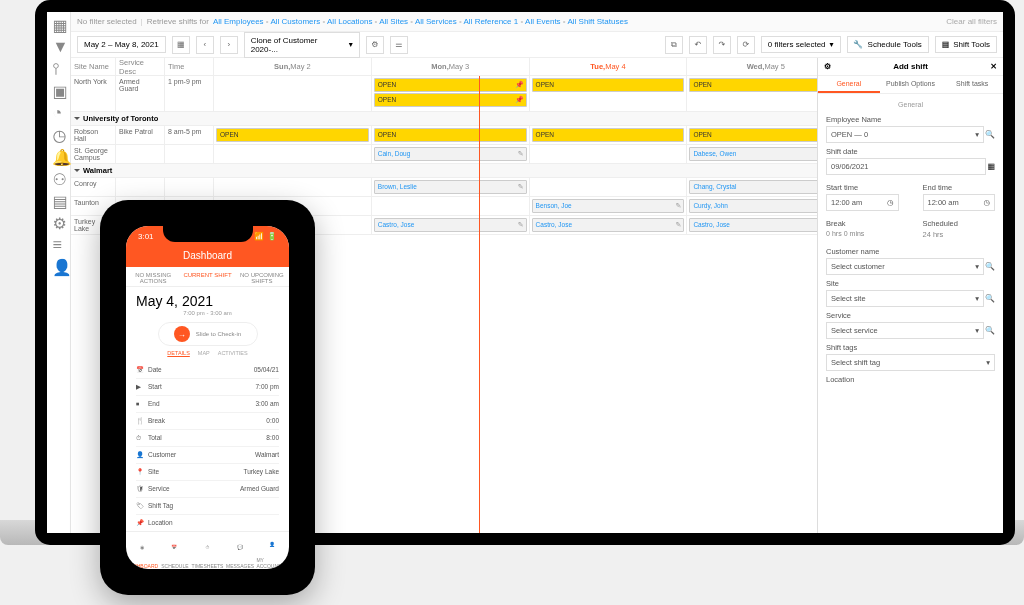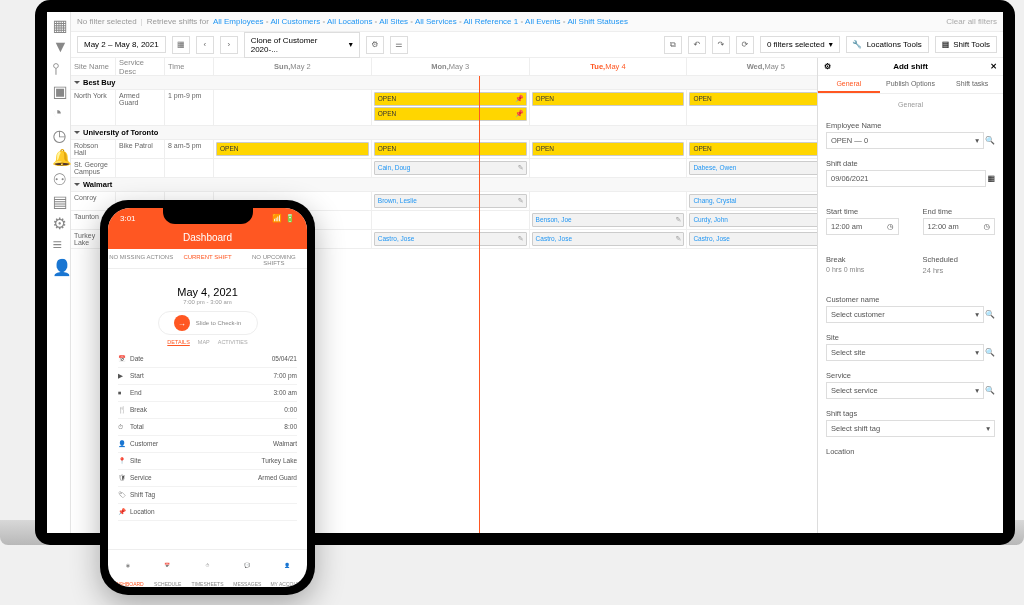--- a/index.html
+++ b/index.html
@@ -44,40 +44,40 @@
 .todayline { position: absolute; left: 408px; top: 0; bottom: 0; width: 1px; background: #ff5722; z-index: 5; }
 
 .sidepanel { position: absolute; right: 0; top: 46px; bottom: 0; width: 186px; background: #fff; border-left: 1px solid #ddd; display: flex; flex-direction: column; font-size: 8px; z-index: 10; }
 .sidepanel .hdr { height: 18px; display: flex; align-items: center; justify-content: center; font-weight: bold; position: relative; border-bottom: 1px solid #eee; }
 .sidepanel .hdr .gear { position:absolute; left:6px; } .sidepanel .hdr .x { position:absolute; right:6px; cursor:pointer; }
 .sidepanel .tabs { display: flex; height: 18px; border-bottom: 1px solid #eee; font-size: 7px; }
 .sidepanel .tabs div { flex:1; text-align:center; padding-top:4px; color:#666; }
 .sidepanel .tabs .active { color: #ff5722; border-bottom: 2px solid #ff5722; }
 .sidepanel .body { flex:1; overflow:auto; padding: 4px 8px; }
 .sidepanel .sect { text-align:center; color:#999; font-size:7px; padding:3px 0; }
-.sidepanel .field { margin: 10px 0; }
+.sidepanel .field { margin: 4px 0; }
 .sidepanel .field label { color:#555; font-size:7.5px; display:block; margin-bottom:2px; }
 .sidepanel .inputrow { display:flex; align-items:center; gap:1px; }
 .sidepanel .input { flex:1; border:1px solid #ddd; padding:3px 4px; font-size:7.5px; color:#555; display:flex; justify-content:space-between; align-items:center; }
 .sidepanel .two { display:flex; gap:24px; } .sidepanel .two > div { flex:1; }
 .sidepanel .btns { display:flex; gap:4px; padding: 6px; border-top:1px solid #eee; }
 .sidepanel .btn { flex:1; text-align:center; padding:5px 0; font-size:8px; border:1px solid #ddd; }
 .sidepanel .btn.primary { background:#ff5722; color:#fff; border-color:#ff5722; }
 .sidepanel .btn.outline { color:#ff5722; border-color:#ff5722; }
 
-.phone { position: absolute; top: 200px; left: 100px; width: 215px; height: 395px; background:#000; border-radius: 28px; padding: 8px; z-index: 50; box-shadow: 0 10px 30px rgba(0,0,0,0.3); }
+.phone { position: absolute; top: 200px; left: 100px; width: 215px; height: 395px; background:#000; border-radius: 28px; padding: 26px; z-index: 50; box-shadow: 0 10px 30px rgba(0,0,0,0.3); }
 .phonescreen { width:100%; height:100%; background:#fff; border-radius:22px; overflow:hidden; display:flex; flex-direction:column; position:relative; }
 .notch { position:absolute; top:0; left:50%; transform:translateX(-50%); width:90px; height:16px; background:#000; border-radius:0 0 12px 12px; z-index:5; }
 .statusbar { height:20px; background:#ff5722; display:flex; align-items:center; justify-content:space-between; padding:0 12px; color:#fff; font-size:8px;}
 .phoneheader { background:#ff5722; color:#fff; text-align:center; padding:4px 0 6px; font-size:10px; }
 .phonetabs { display:flex; height:20px; border-bottom:1px solid #eee; font-size:6px; }
 .phonetabs div { flex:1; text-align:center; padding-top:5px; color:#888; }
 .phonetabs .active { color:#ff5722; }
 .phonebody { flex:1; padding:6px 10px; overflow:auto; font-size:7px; }
-.phonebody .date { text-align:center; font-size:11px; margin:11px 0 1px; }
+.phonebody .date { font-size:14px; margin:0 0 1px; }
 .phonebody .range { text-align:center; font-size:6px; color:#999; margin-bottom:6px; }
 .checkin { display:flex; align-items:center; justify-content:center; gap:6px; border:1px solid #eee; border-radius:12px; padding:3px 8px; width:100px; margin:0 auto 4px; font-size:6px; color:#888; }
 .checkin .circ { width:16px; height:16px; background:#ff5722; border-radius:50%; display:flex; align-items:center; justify-content:center; color:#fff; font-size:8px; }
 .subtabs { display:flex; justify-content:center; gap:8px; font-size:5.5px; margin-bottom:6px; }
 .subtabs .active { color:#ff5722; text-decoration:underline; } .subtabs span { color:#aaa; }
 .detailrow { display:flex; justify-content:space-between; padding:4px 0; border-bottom:1px solid #f2f2f2; font-size:6.5px; color:#555; }
 .detailrow .ic { width:8px; height:8px; margin-right:4px; display:inline-block; }
 .phonenav { height:38px; border-top:1px solid #eee; display:flex; }
 .phonenav div { flex:1; display:flex; flex-direction:column; align-items:center; justify-content:center; font-size:5px; color:#888; gap:1px;}
 .phonenav .active { color:#ff5722; }
@@ -128,40 +128,39 @@
       <div class="icbtn">⚌</div>
       <div class="spacer"></div>
       <div class="icbtn">⧉</div>
       <div class="icbtn">↶</div>
       <div class="icbtn">↷</div>
       <div class="icbtn">⟳</div>
       <div class="box">
             <span>0 filters selected</span>
             <span>▾</span>
           </div>
-      <div class="box">🔧 <span>Locations Tools</span></div>
+      <div class="box">🔧 <span>Schedule Tools</span></div>
       <div class="box">▦ <span>Shift Tools</span></div>
     </div>
 
     <div class="daysheader">
       <div class="lbl col-site">Site Name</div>
       <div class="lbl col-serv">Service Desc</div>
       <div class="lbl col-time">Time</div>
       <div id="dayscontainer" style="display:flex;flex:1;">
             <div class="lbl col-day"><b>Sun,</b> May 2</div>
             <div class="lbl col-day"><b>Mon,</b> May 3</div>
             <div class="lbl col-day today"><b>Tue,</b> May 4</div>
             <div class="lbl col-day"><b>Wed,</b> May 5</div>
             <div class="lbl col-day"><b>Thu,</b> May 6</div>
           </div>
     </div>
 
     <div class="gridarea" id="gridarea">
       <div class="todayline"></div>
-    <div class="grouprow"><span class="caret"></span>Best Buy</div>
           <div class="datarow" style="min-height: 36px;">
             <div class="cell col-site">North York</div>
             <div class="cell col-serv">Armed Guard</div>
             <div class="cell col-time">1 pm-9 pm</div>
             <div class="shiftcell"></div>
             <div class="shiftcell">
               <div class="shift open">OPEN<span class="pin">📌</span></div>
               <div class="shift open">OPEN<span class="pin">📌</span></div>
             </div>
             <div class="shiftcell">

